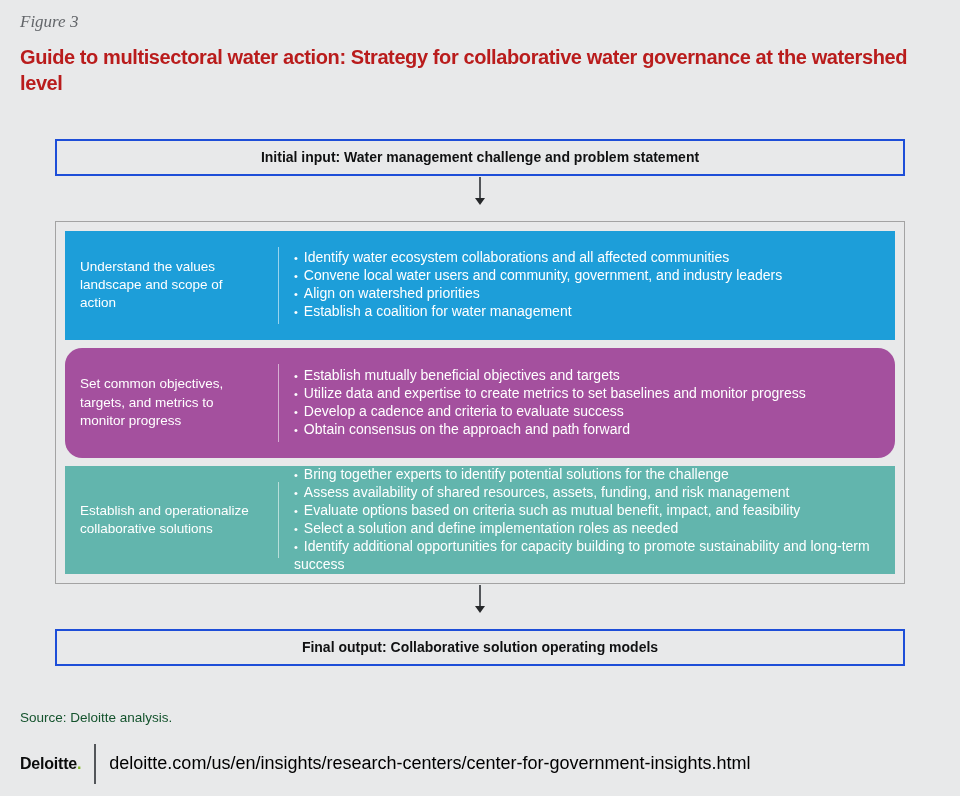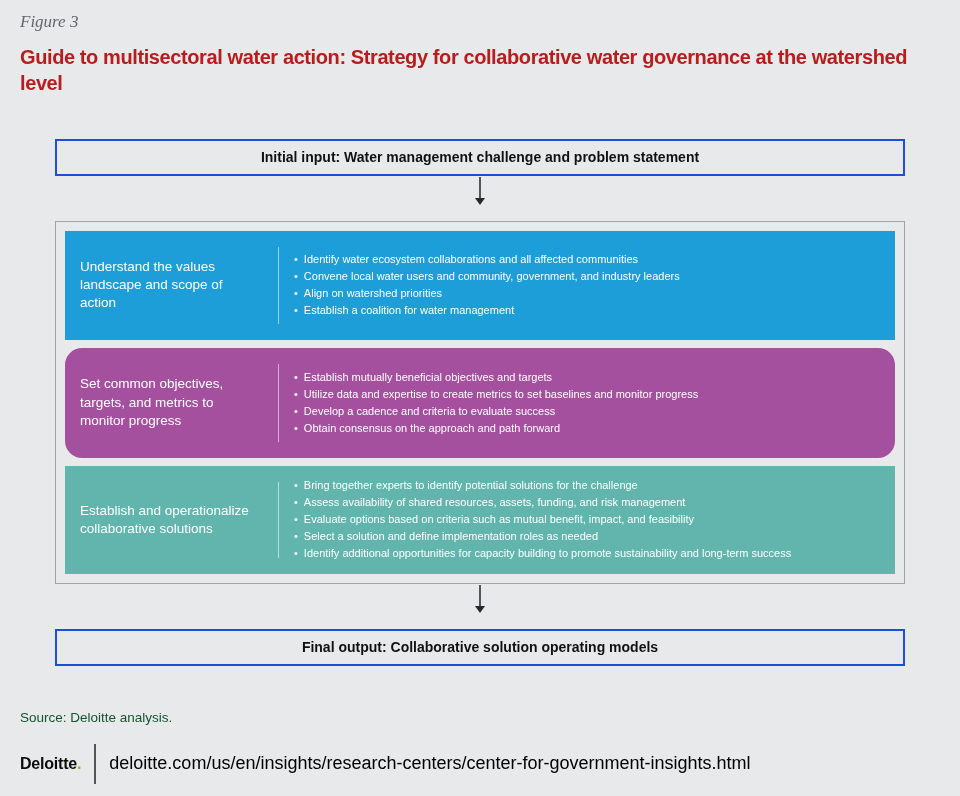--- a/index.html
+++ b/index.html
@@ -56,21 +56,21 @@
     padding:0 20px 0 15px;
     font-size:13.5px; line-height:1.35;
   }
   .step-divider {
     align-self:stretch; width:1px; flex:0 0 1px;
     background:rgba(255,255,255,0.55);
     margin:16px 0;
   }
   .step-bullets {
     list-style:none; margin:0; padding:0 18px 0 15px;
-    font-size:11px; line-height:17px;
+    font-size:14px; line-height:17px;
   }
   .step-bullets li::before { content:"•"; margin-right:6px; font-size:11px; }
 
   .source { margin:44px 0 0 20px; font-size:13.5px; color:#14532d; }
 
   .footer { display:flex; align-items:center; margin:19px 0 0 20px; height:40px; }
   .brand { font-size:16px; font-weight:bold; letter-spacing:-0.2px; color:#0b0c0c; }
   .brand .dot { color:#86bc25; }
   .footer-divider { width:2px; height:40px; background:#53565a; margin:0 13px; }
   .footer-url { font-size:18px; color:#000000; }

